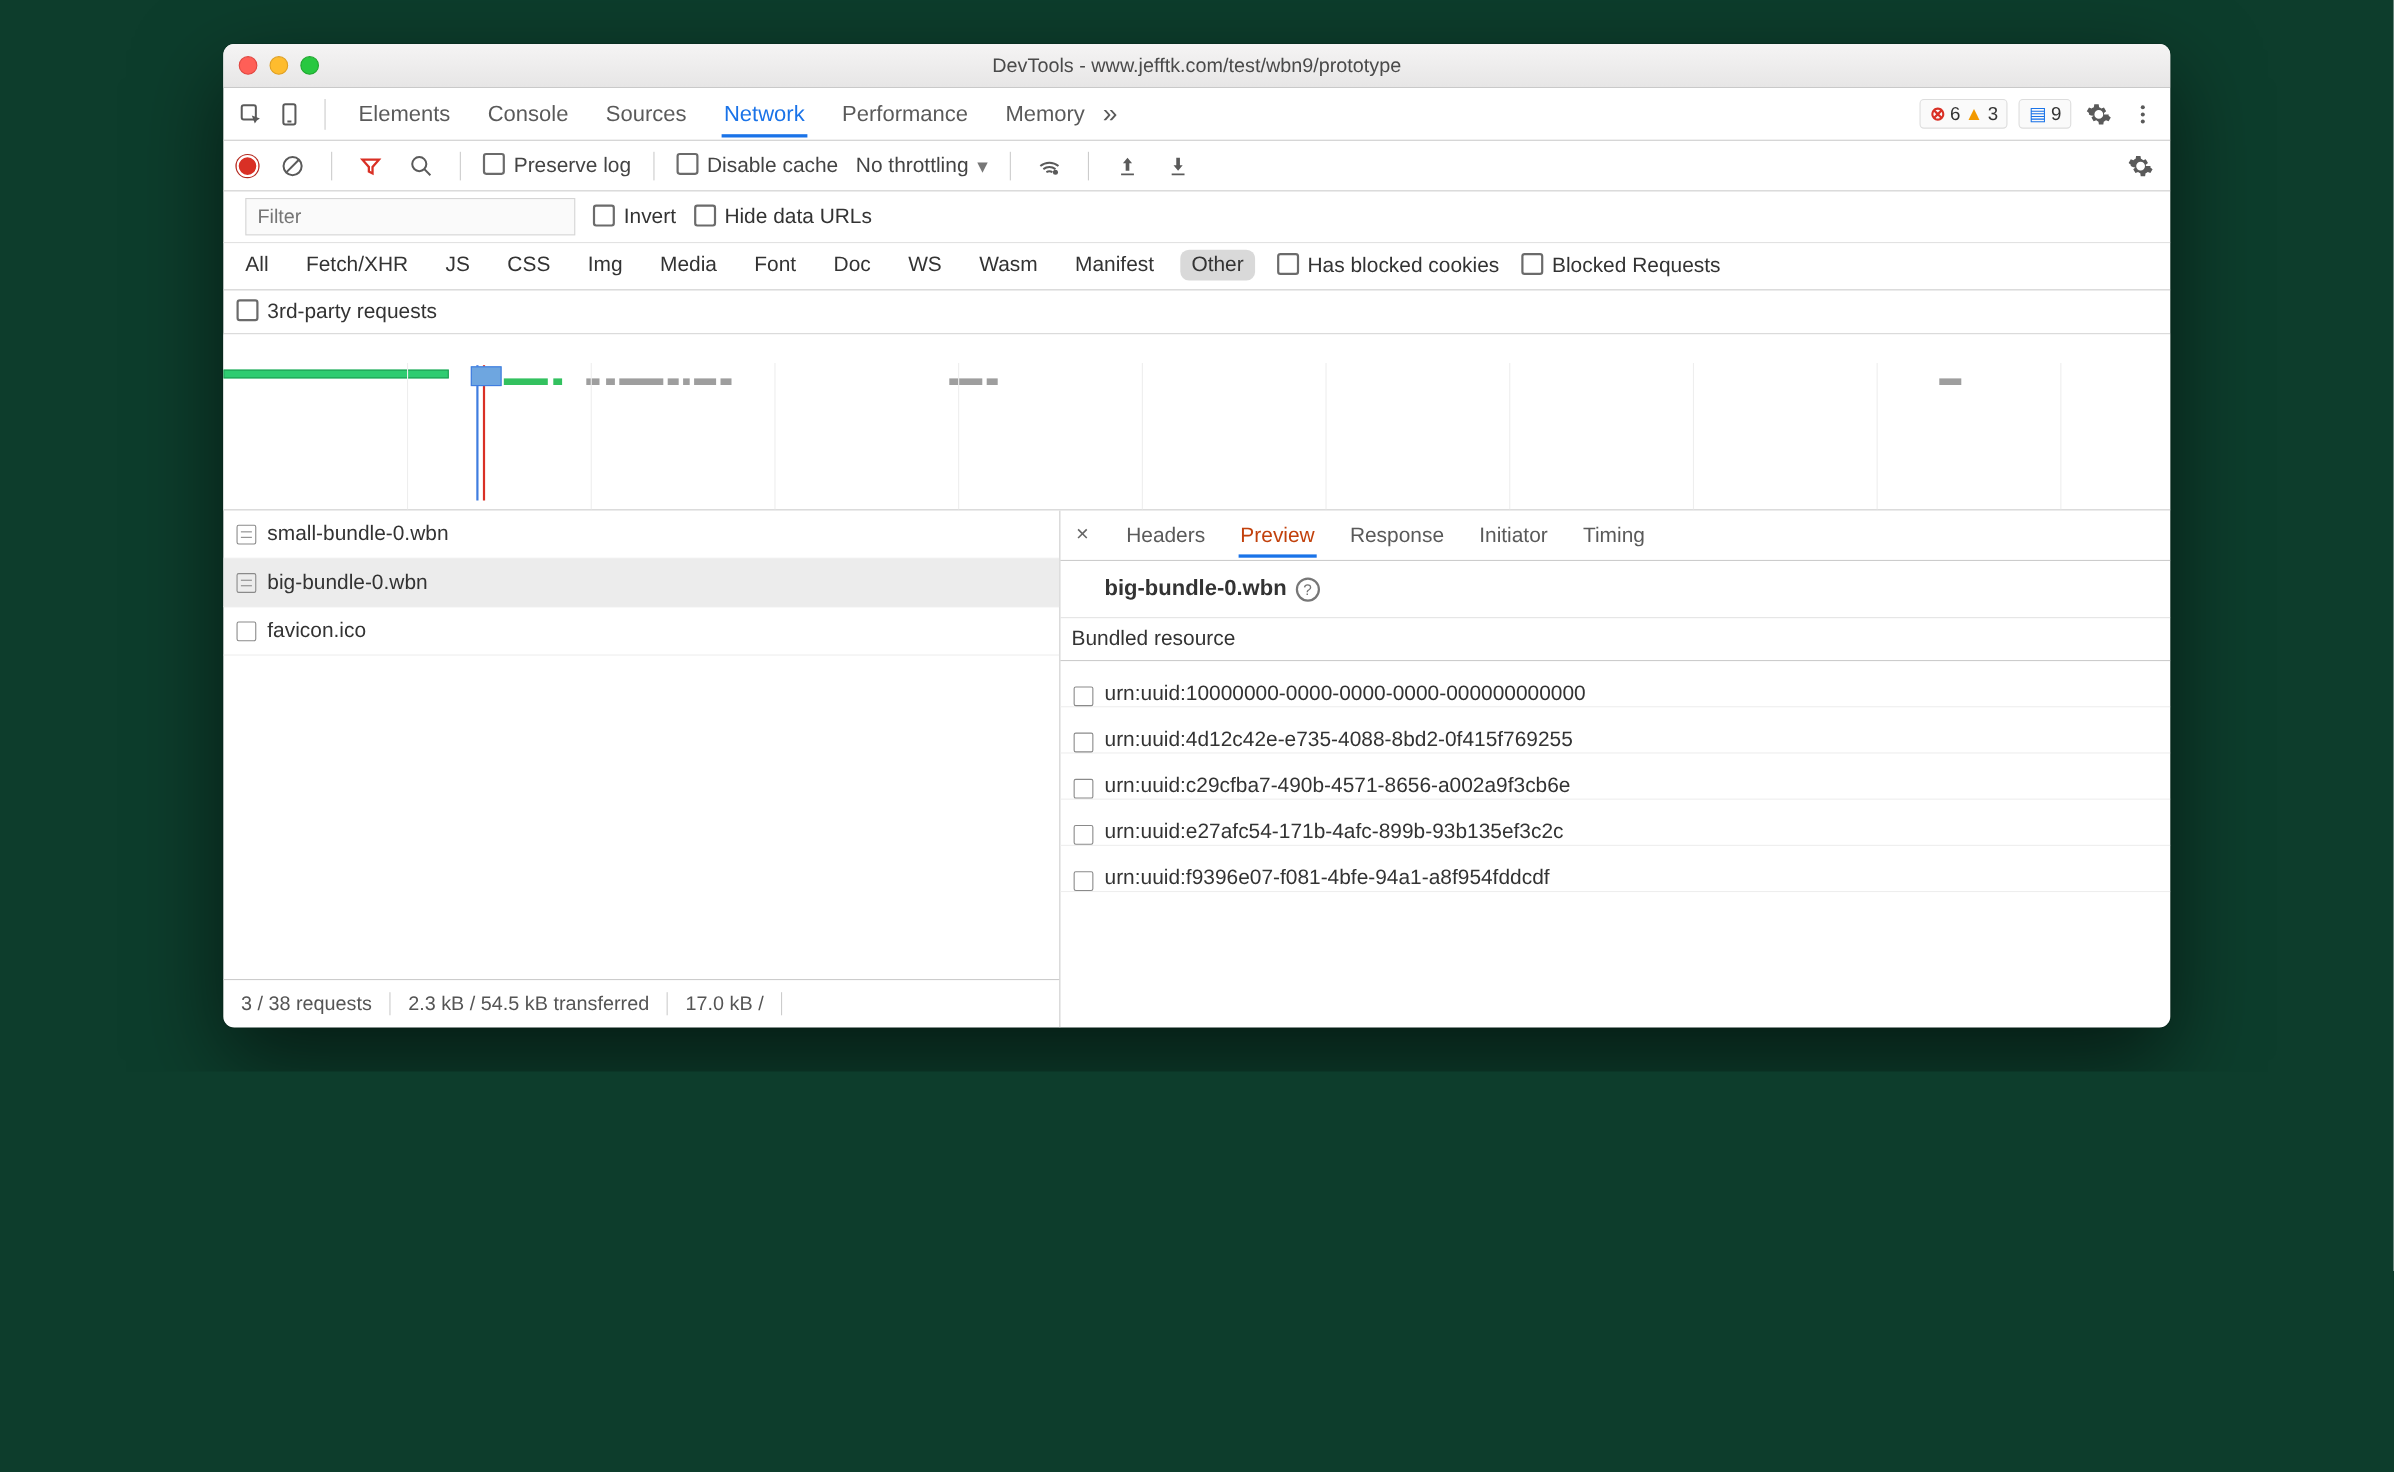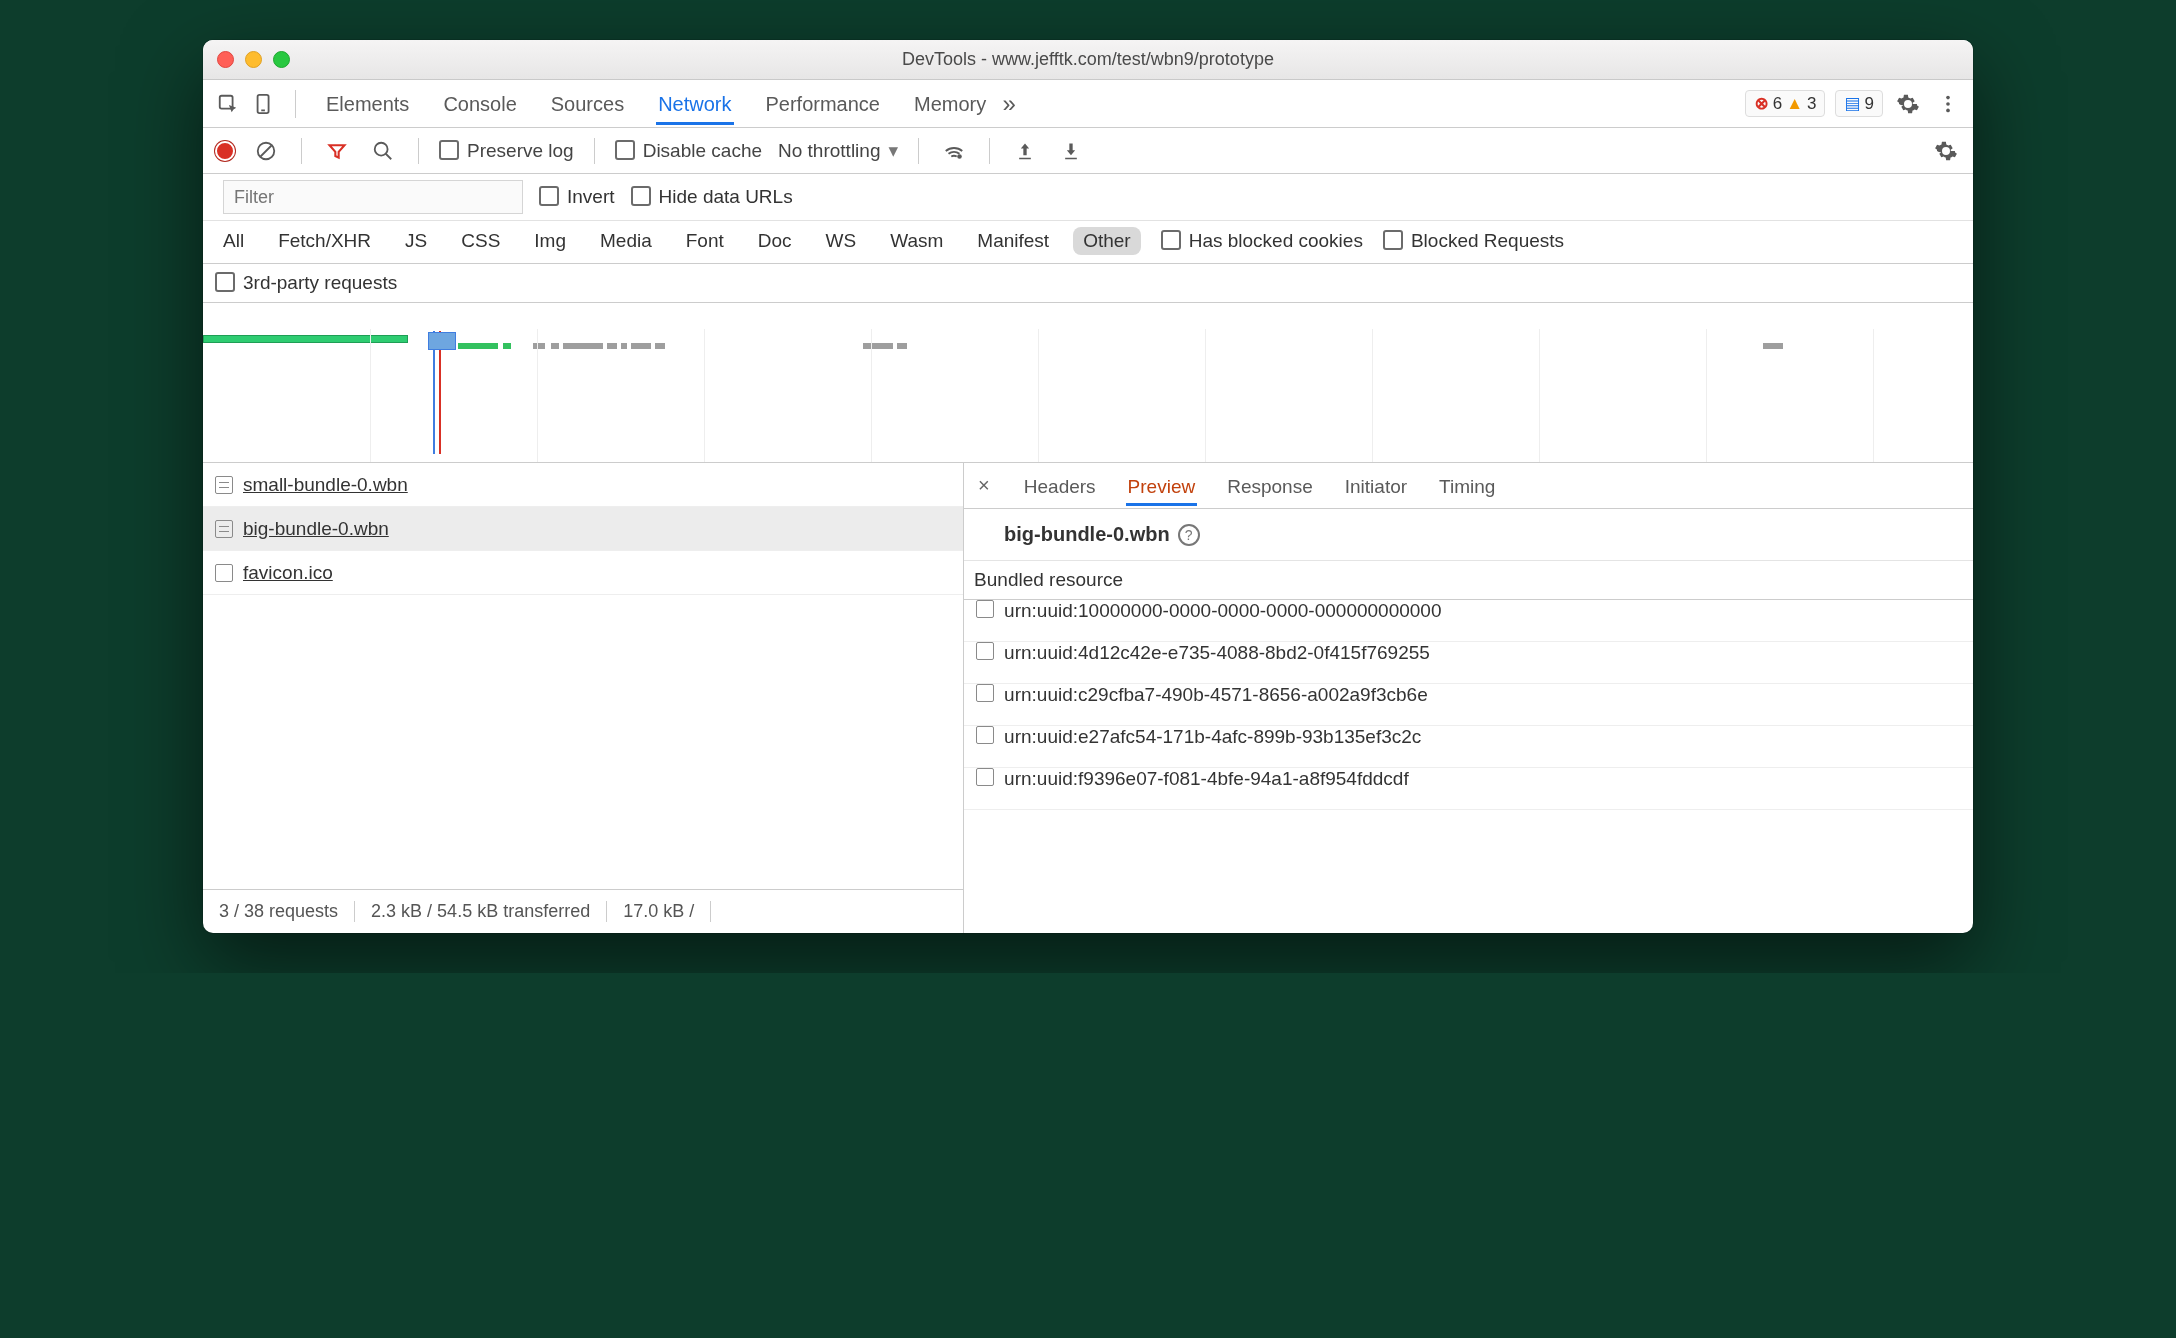--- a/index.html
+++ b/index.html
@@ -95,39 +95,39 @@
   .chart-area { position:absolute; top:26px; left:0; right:0; bottom:0;}
   .band { position:absolute; top:6px; left:0; height:8px; background:#2ecc71; border:1px solid #1e9e55;}
   .marker-blue { position:absolute; top:2px; bottom:8px; width:2px; background:#3f7de0;}
   .marker-red { position:absolute; top:2px; bottom:8px; width:2px; background:#d93025;}
   .seg-green { position:absolute; top:14px; height:6px; background:#33c15f;}
   .seg-grey { position:absolute; top:14px; height:6px; background:#9e9e9e;}
   
   .split { display:flex; height: 470px;}
   .left { width:43%; border-right:1px solid #ccc; display:flex; flex-direction:column;}
   .name-header { height:46px; display:flex; align-items:center; padding:0 14px; border-bottom:1px solid #ccc; font-size:19px; color:#333;}
-  .req-list { flex:1; overflow:auto;text-decoration:underline;}
+  .req-list { flex:1; overflow:auto;}
   .req-row { height:44px; display:flex; align-items:center; padding:0 12px; gap:10px; border-bottom:1px solid #eee; font-size:19px; cursor:pointer;}
   .req-row.selected { background:#ececec;}
   .doc-ic { width:18px; height:18px; border:1.5px solid #8a8a8a; border-radius:2px; position:relative;}
   .doc-ic::before, .doc-ic::after { content:""; position:absolute; left:3px; right:3px; height:1.5px; background:#8a8a8a;}
   .doc-ic::before { top:5px;} .doc-ic::after { top:10px;}
   .blank-ic { width:18px; height:18px; border:1.5px solid #8a8a8a; border-radius:2px;}
   .status-bar { height:44px; border-top:1px solid #ccc; display:flex; align-items:center; font-size:18px; color:#555;}
   .status-bar span { padding: 0 16px; border-right:1px solid #ccc; white-space:nowrap;}
   .right { flex:1; display:flex; flex-direction:column;}
   .dtabs { height:46px; border-bottom:1px solid #ccc; display:flex; align-items:center; gap:28px; padding:0 14px; font-size:19px; color:#5a5a5a;}
   .dtab { padding:10px 2px 8px; cursor:pointer;}
   .dtab.active { color:#c2410c; border-bottom:3px solid #1a73e8; padding-bottom:5px;}
   .close-x { font-size:20px; color:#666; cursor:pointer; margin-right:4px;}
   .preview-head { padding:14px 40px; font-weight:700; font-size:20px; display:flex; align-items:center; gap:8px; border-bottom:1px solid #e4e4e4;}
   .help-circ { width:22px; height:22px; border:2px solid #777; border-radius:50%; display:inline-flex; align-items:center; justify-content:center; font-size:14px; color:#777; font-weight:400;}
   .section-h { padding: 8px 10px; font-size:19px; border-bottom:1px solid #ccc;}
   .res-list { }
-  .res-row { height:42px; display:flex; align-items:flex-start; gap:10px; padding:0 12px; border-bottom:1px solid #eee; font-size:19px; cursor:pointer;}
+  .res-row { height:42px; display:flex; align-items:flex-end; gap:10px; padding:0 12px; border-bottom:1px solid #eee; font-size:19px; cursor:pointer;}
   .res-row.focus { outline:2px solid #7aa7e8; outline-offset:-2px;}
   svg { display:block; }
   .chevron { font-size:24px;}
   .filter-funnel { width:20px; height:20px; }
 </style>
 </head>
 <body>
 
 <div class="window">
 

